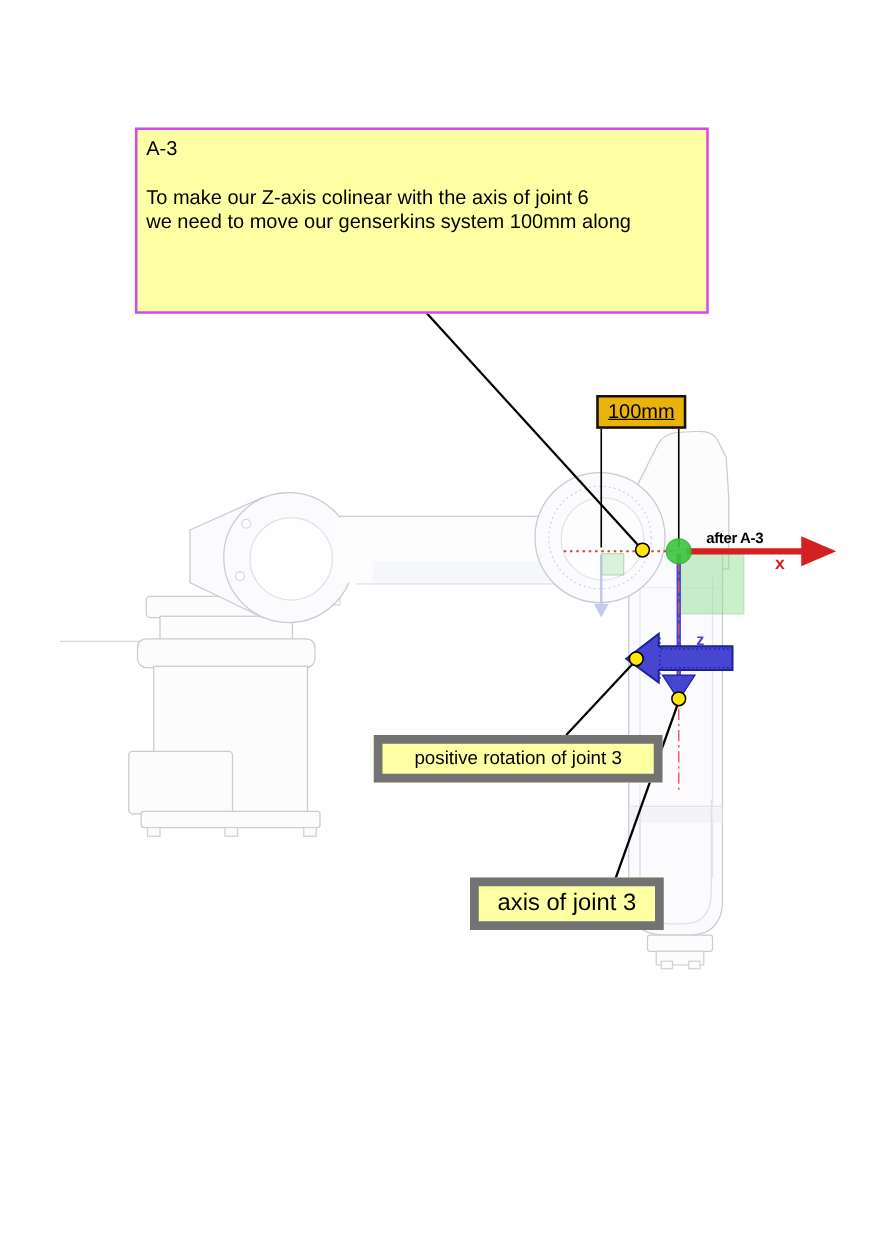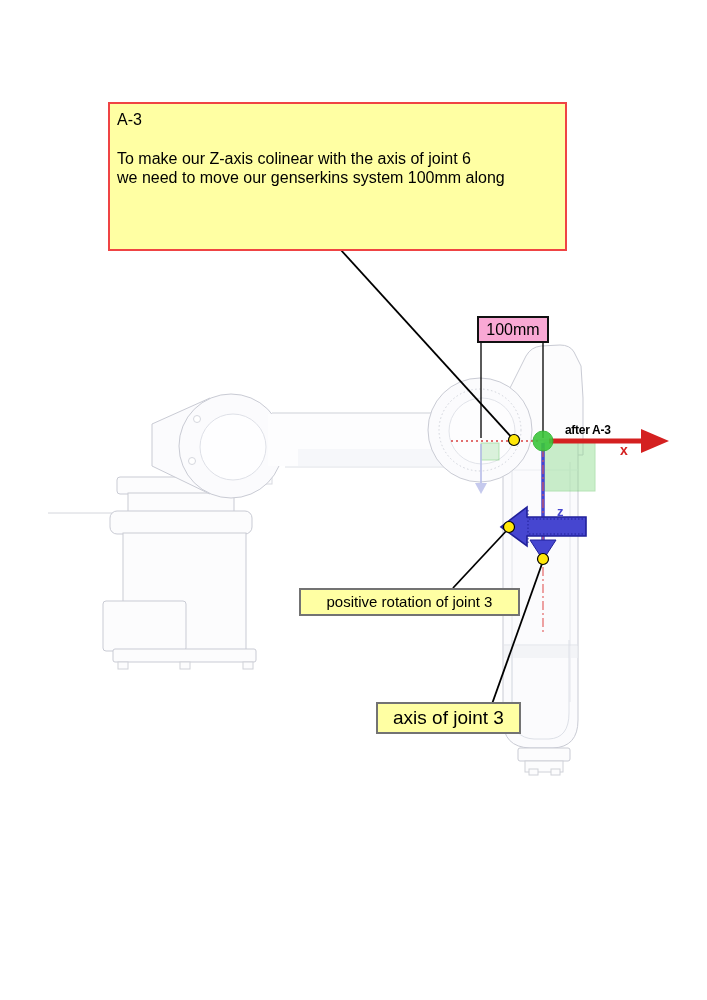--- a/index.html
+++ b/index.html
@@ -1,29 +1,29 @@
 <!DOCTYPE html>
 <html><head>
 <meta charset="utf-8">
 <style>
   html,body{margin:0;padding:0;background:#ffffff;}
   .page{position:relative;width:707px;height:1000px;background:#ffffff;overflow:hidden;
         font-family:"Liberation Sans","DejaVu Sans",sans-serif;color:#000;}
   svg.layer{position:absolute;left:0;top:0;width:707px;height:1000px;}
   .abs{position:absolute;}
   .note{left:108px;top:102px;width:442px;height:133px;background:#FFFFA3;
-        border:2px solid #ef4444;padding:6px 6px 6px 7px;font-size:16px;line-height:19px;}
+        border:2px solid #d946ef;padding:6px 6px 6px 7px;font-size:16px;line-height:19px;}
   .note .title{margin-bottom:20px;}
   .note .cmd{margin-top:21px;}
   .dim{left:477px;top:316px;width:68px;height:23px;background:#F7941E;border:2px solid #111;
        font-size:16px;text-align:center;line-height:23px;}
   .aftera3{left:565px;top:423px;font-size:12px;font-weight:bold;letter-spacing:-0.3px;}
   .xlab{left:620px;top:442px;font-size:14px;font-weight:bold;color:#D42020;}
   .zlab{left:557px;top:504px;font-size:13px;font-weight:bold;color:#3A3AC8;}
-  .ylabel{background:#FFFFA3;border:2px solid #737373;text-align:center;}
+  .ylabel{background:#FFFFA3;border:7px solid #737373;text-align:center;}
   .rotlab{left:299px;top:588px;width:217px;height:24px;font-size:15px;line-height:24px;}
   .axlab{left:333px;top:702px;width:141px;height:28px;font-size:19px;line-height:28px;margin-left:43px;}
 </style>
 </head>
 <body>
 
 <div class="page">
 
   <svg class="layer" viewBox="0 0 707 1000">
 
@@ -119,21 +119,21 @@
     <circle cx="509" cy="527" r="5.5" stroke-width="1.2" fill="#FFE70A" stroke="#000000"></circle>
     <circle cx="543" cy="559" r="5.5" stroke-width="1.2" fill="#FFE70A" stroke="#000000"></circle>
   </svg>
 
   <div class="abs note" style="background: rgb(255, 255, 163);">
     <div class="title">A-3</div>
     <div>To make our Z-axis colinear with the axis of joint 6</div>
     <div>we need to move our genserkins system 100mm along</div>
   </div>
 
-  <div class="abs dim" style="background: #f9a8d4;">100mm</div>
+  <div class="abs dim" style="background: #eab308; text-decoration: underline;">100mm</div>
 
   <div class="abs aftera3">after A-3</div>
 
   <div class="abs xlab" style="color: rgb(212, 32, 32);">x</div>
 
   <div class="abs zlab" style="color: rgb(70, 70, 208);">z</div>
 
   <div class="abs ylabel rotlab" style="background: rgb(255, 255, 163);">positive rotation of joint 3</div>
 
   <div class="abs ylabel axlab" style="background: rgb(255, 255, 163);">axis of joint 3</div>

